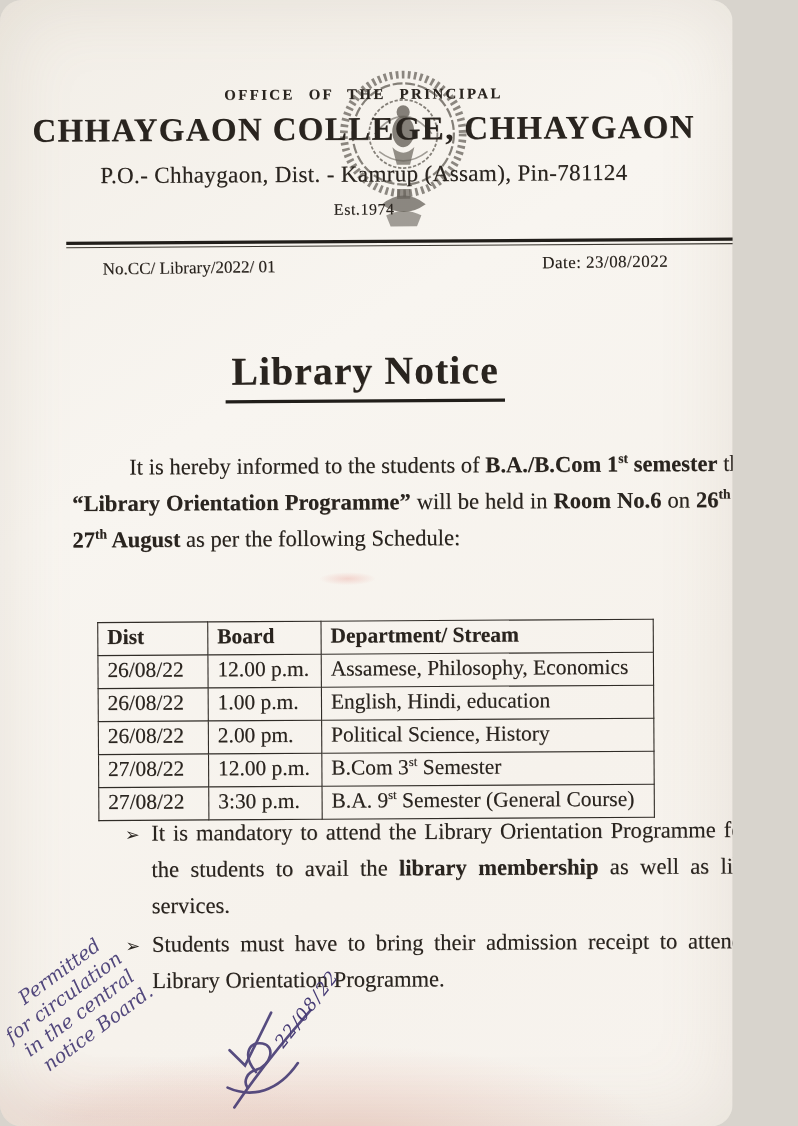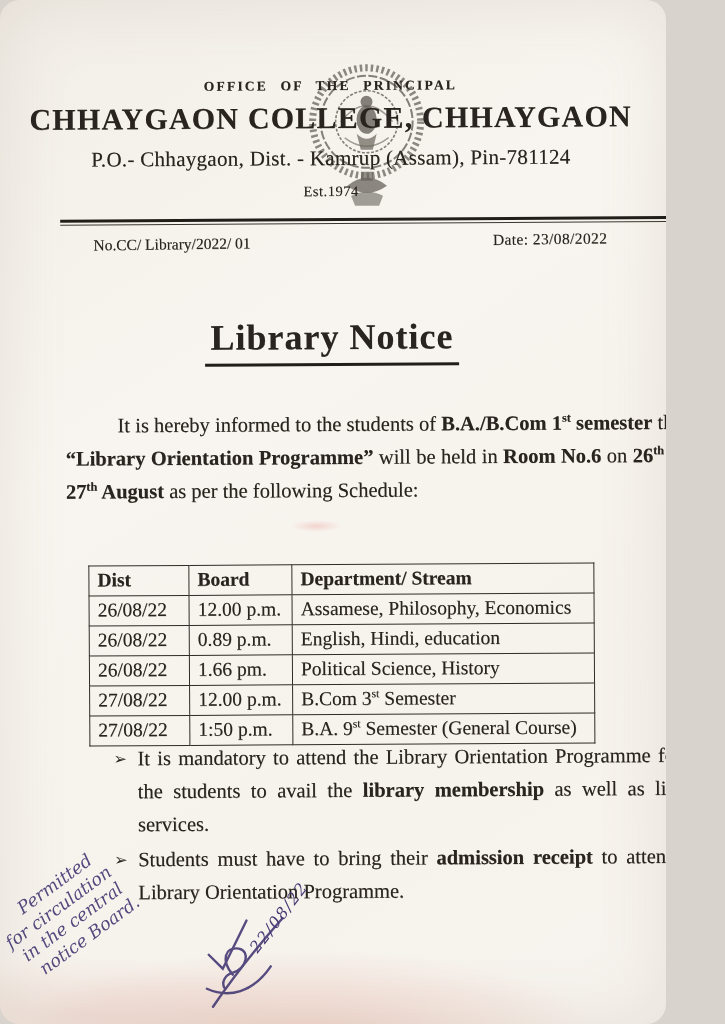--- a/index.html
+++ b/index.html
@@ -130,49 +130,49 @@
         </tr>
       </thead>
       <tbody>
         <tr>
           <td>26/08/22</td>
           <td>12.00 p.m.</td>
           <td><span>Assamese, Philosophy, Economics</span></td>
         </tr>
         <tr>
           <td>26/08/22</td>
-          <td>0.89 p.m.</td>
+          <td>1.00 p.m.</td>
           <td><span>English, Hindi, education</span></td>
         </tr>
         <tr>
           <td>26/08/22</td>
-          <td>1.66 pm.</td>
+          <td>2.00 pm.</td>
           <td><span>Political Science, History</span></td>
         </tr>
         <tr>
           <td>27/08/22</td>
           <td>12.00 p.m.</td>
           <td><span>B.Com 3</span><sup>st</sup><span> Semester</span></td>
         </tr>
         <tr>
           <td>27/08/22</td>
-          <td>1:50 p.m.</td>
+          <td>3:30 p.m.</td>
           <td><span>B.A. 9</span><sup>st</sup><span> Semester (General Course)</span></td>
         </tr>
       </tbody>
     </table>
 
     <div class="notes">
       <div class="note">
         <span class="note-marker">➢</span>
         <span class="note-text inktext"><span>It is mandatory to attend the Library Orientation Programme for all the students to avail the </span><span style="font-weight: bold;">library membership</span><span> as well as library services.</span></span>
       </div>
       <div class="note">
         <span class="note-marker">➢</span>
-        <span class="note-text inktext"><span>Students must have to bring their </span><span style="font-weight: bold;">admission receipt</span><span> to attend the Library Orientation Programme.</span></span>
+        <span class="note-text inktext"><span>Students must have to bring their </span><span style="font-weight: normal;">admission receipt</span><span> to attend the Library Orientation Programme.</span></span>
       </div>
     </div>
 
     <div class="handnote">
       <div>Permitted</div>
       <div>for circulation</div>
       <div>in the central</div>
       <div>notice Board.</div>
     </div>
 

